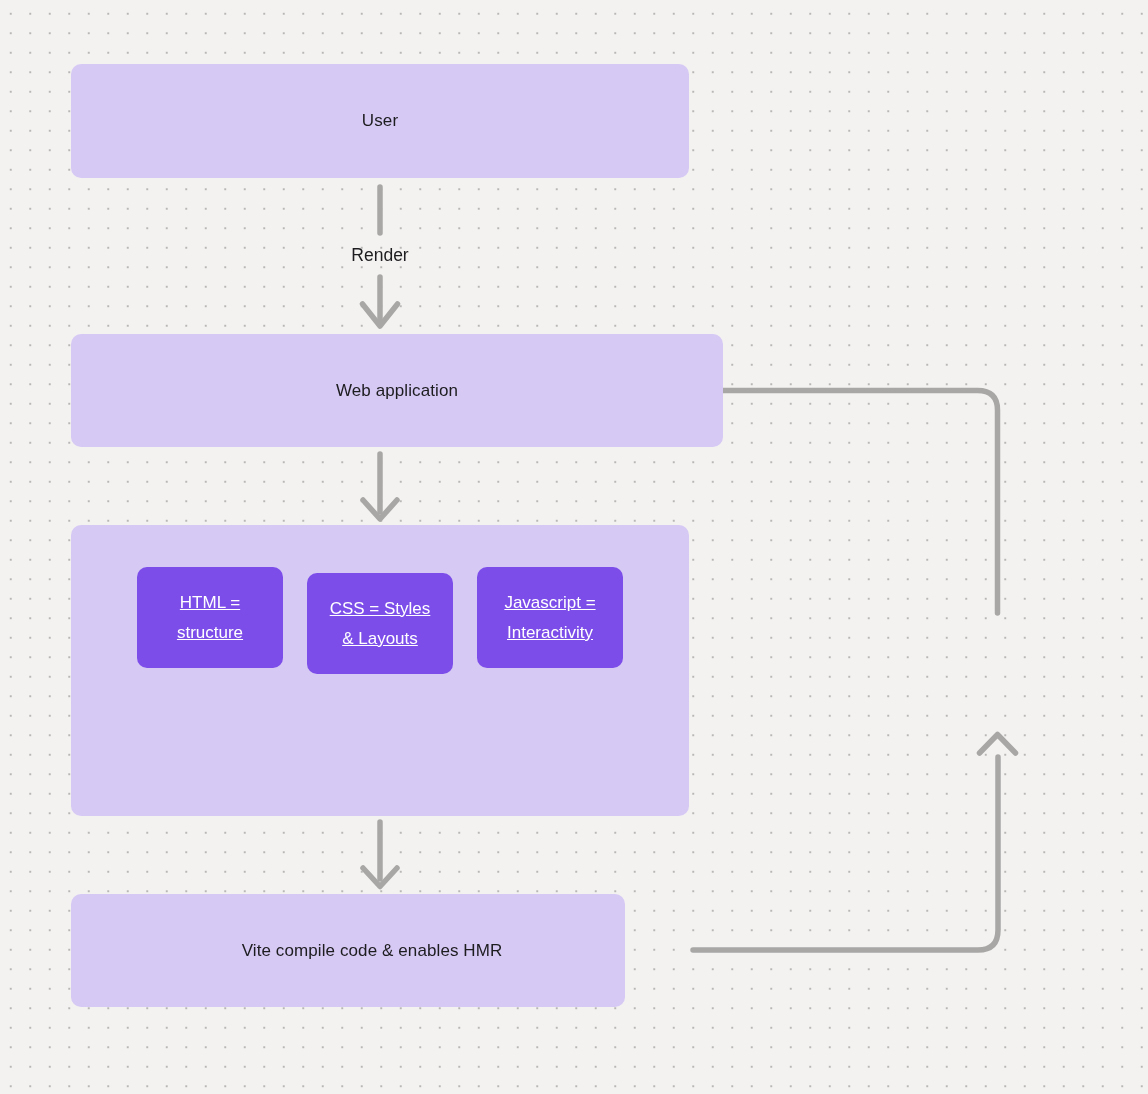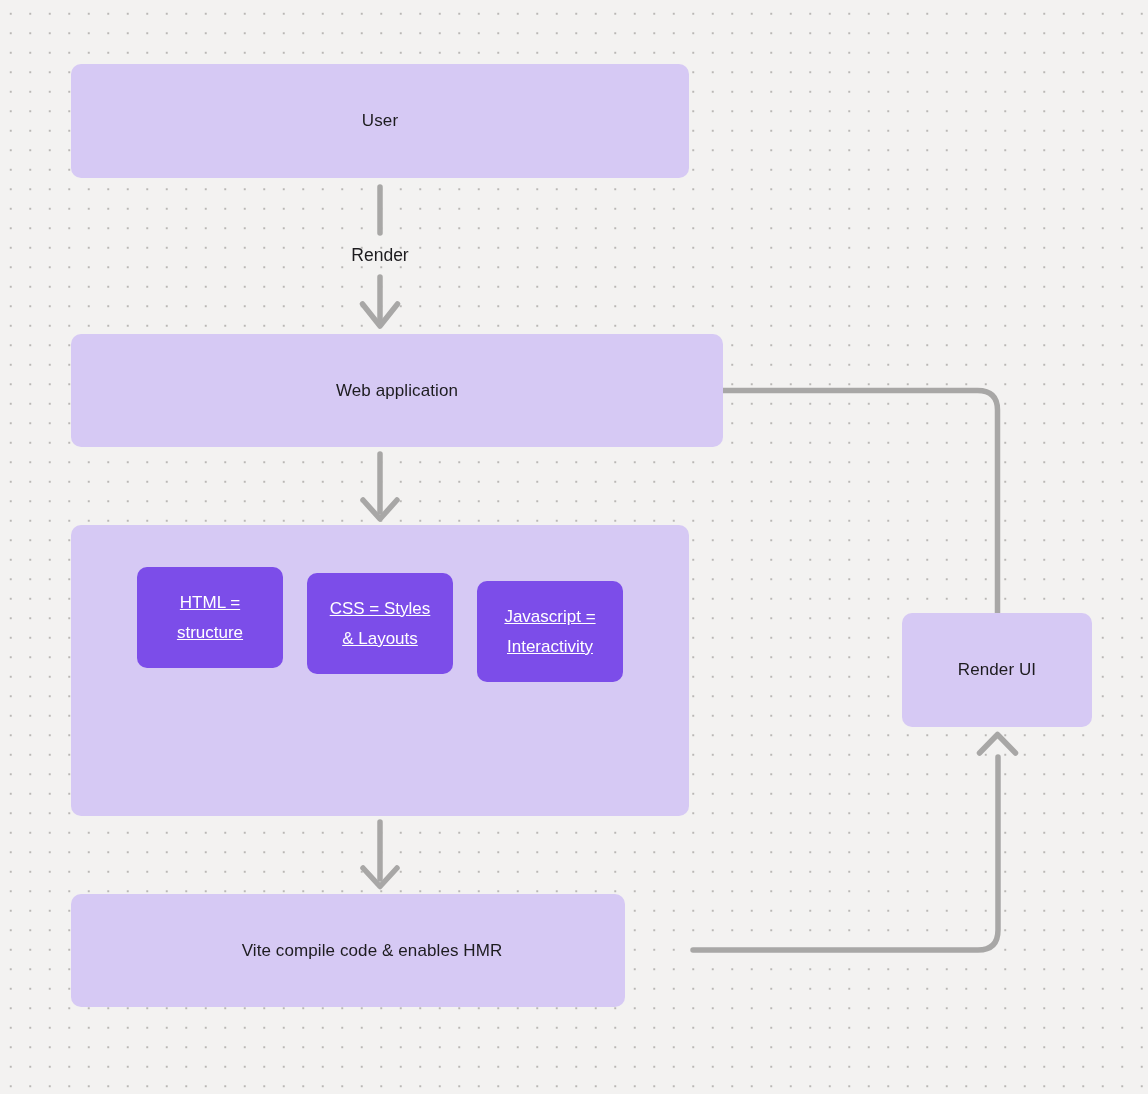--- a/index.html
+++ b/index.html
@@ -89,26 +89,23 @@
   <div class="chip" style="left:137px;top:567px;width:146px;height:101px;">
     <span class="node-label">HTML =
 structure</span>
   </div>
 
   <div class="chip" style="left:307px;top:573px;width:146px;height:101px;">
     <span class="node-label">CSS = Styles
 &amp; Layouts</span>
   </div>
 
-  <div class="chip" style="left:477px;top:567px;width:146px;height:101px;margin-top:14px;">
+  <div class="chip" style="left:477px;top:567px;width:146px;height:101px;">
     <span class="node-label">Javascript =
 Interactivity</span>
   </div>
 
   <div class="node" style="left:71px;top:894px;width:506px;height:113px;padding-left:48px;">
     <span class="node-label">Vite compile code &amp; enables HMR</span>
   </div>
 
-  <div class="node" style="left:902px;top:613px;width:190px;height:114px;">
-    <span class="node-label">Render UI</span>
-  </div>
 
 </div>
 
 </body></html>

